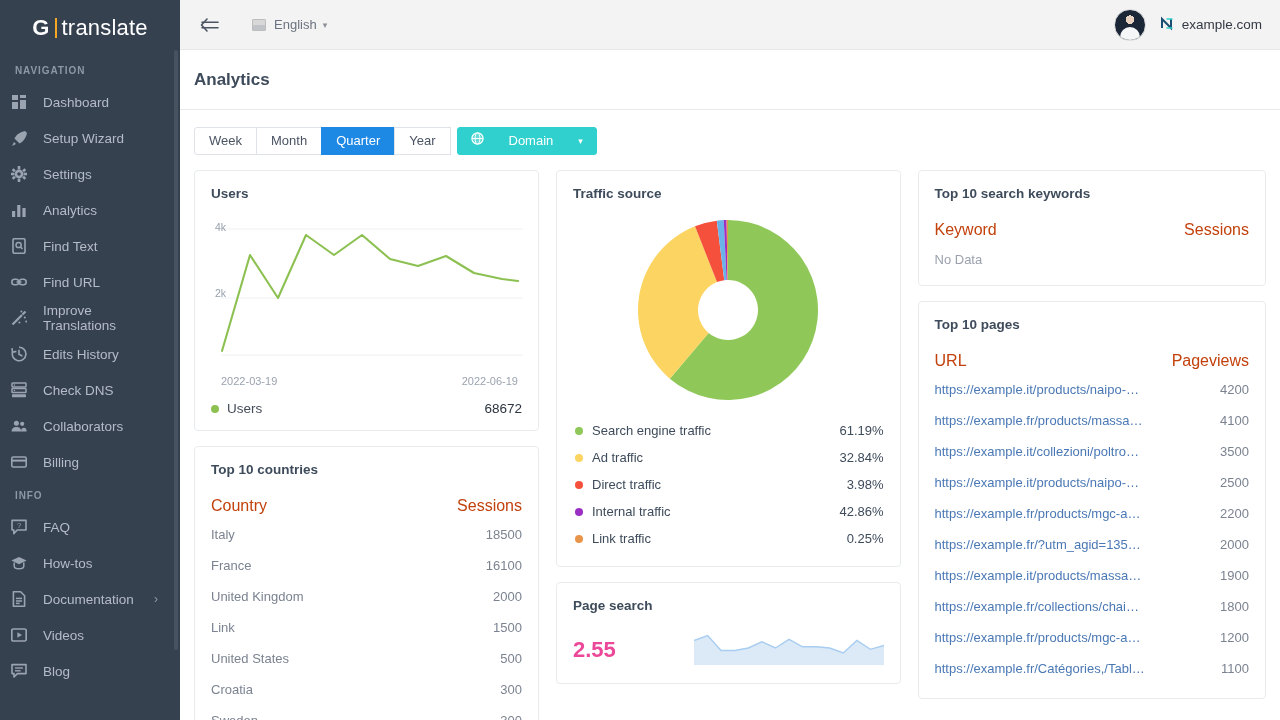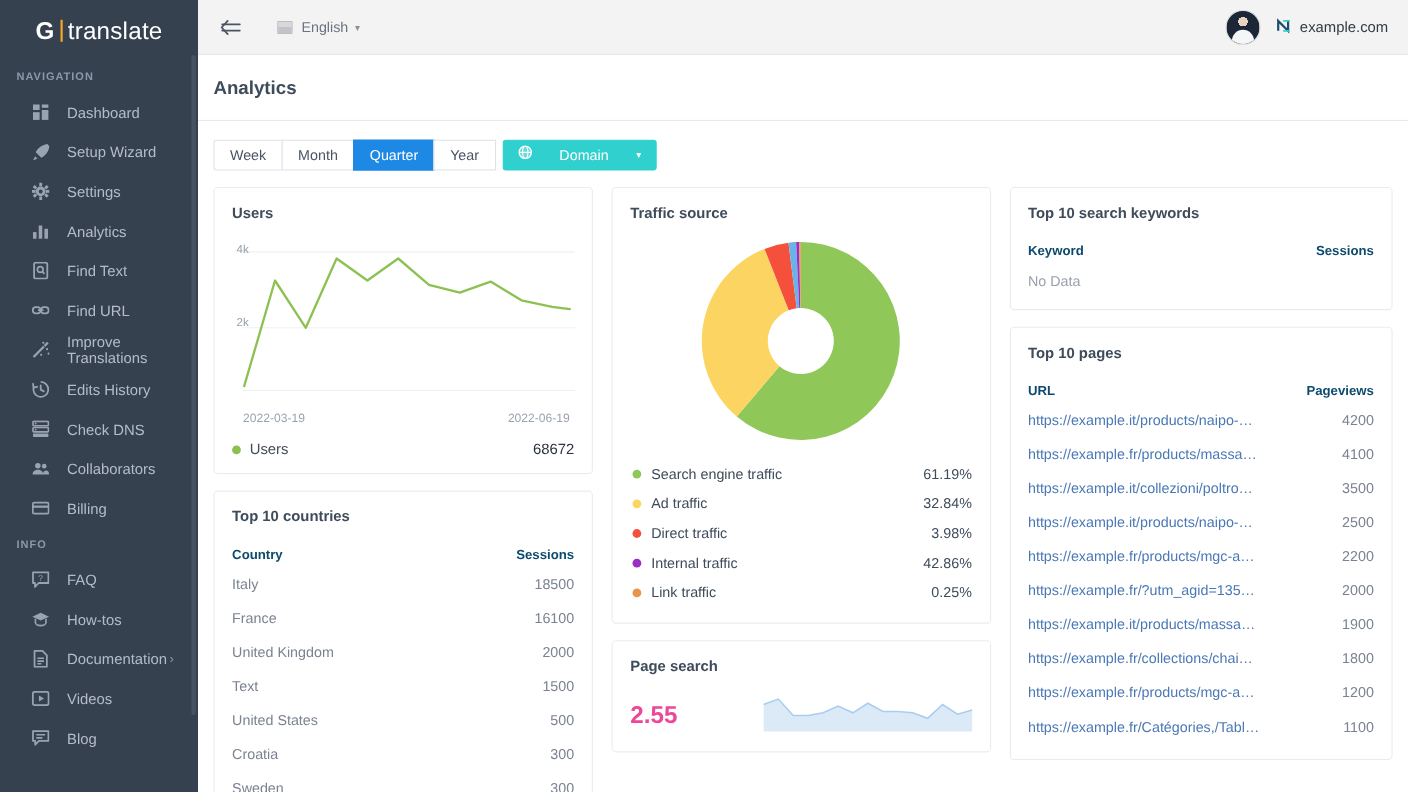--- a/index.html
+++ b/index.html
@@ -39,21 +39,21 @@
     color: #8b98a8;
     font-size: 10px;
     font-weight: bold;
     letter-spacing: .9px;
     padding: 10px 0 8px 15px;
     text-transform: uppercase;
   }
   .nav-item {
     display: flex; align-items: center;
     height: 36px;
-    padding: 0 14px 0 29px;
+    padding: 0 14px 0 11px;
     color: #b4bcc8;
     font-size: 13.5px;
     cursor: pointer;
     position: relative;
   }
   .nav-item .ico {
     width: 22px; min-width: 22px; height: 16px;
     display: inline-flex; align-items: center;
     color: #9aa4b1;
     margin-right: 10px;
@@ -173,21 +173,21 @@
   .card-title {
     font-size: 13.5px; font-weight: bold; color: #3e4b5b;
     margin-bottom: 10px;
   }
   .card-title.big { margin-bottom: 14px; }
 
   
   .th-row, .tr-row {
     display: flex; justify-content: space-between; align-items: center;
   }
-  .th-row { font-size: 12px; font-weight: bold; color: #0c4a6e; padding: 6px 0 4px 0; }
+  .th-row { font-size: 16px; font-weight: normal; color: #c2410c; padding: 6px 0 4px 0; }
   .tr-row { font-size: 13px; color: #7b8391; padding: 8px 0 8px 0; }
   .tr-row .val { color: #7b8391; }
   .tr-row a { color: #4a78b5; text-decoration: none; }
   .no-data { font-size: 13px; color: #9aa1ad; padding: 9px 0 4px 0; }
 
   
   .users-chart { position: relative; height: 160px; margin-top: 2px; }
   .users-chart svg { display: block; }
   .ytick {
     position: absolute; left: 4px; font-size: 10.5px; color: #96a0ad;
@@ -508,21 +508,21 @@
                 </div>
                 <div class="tr-row">
                   <span>France</span>
                   <span class="val">16100</span>
                 </div>
                 <div class="tr-row">
                   <span>United Kingdom</span>
                   <span class="val">2000</span>
                 </div>
                 <div class="tr-row">
-                  <span>Text</span>
+                  <span>Link</span>
                   <span class="val">1500</span>
                 </div>
                 <div class="tr-row">
                   <span>United States</span>
                   <span class="val">500</span>
                 </div>
                 <div class="tr-row">
                   <span>Croatia</span>
                   <span class="val">300</span>
                 </div>

